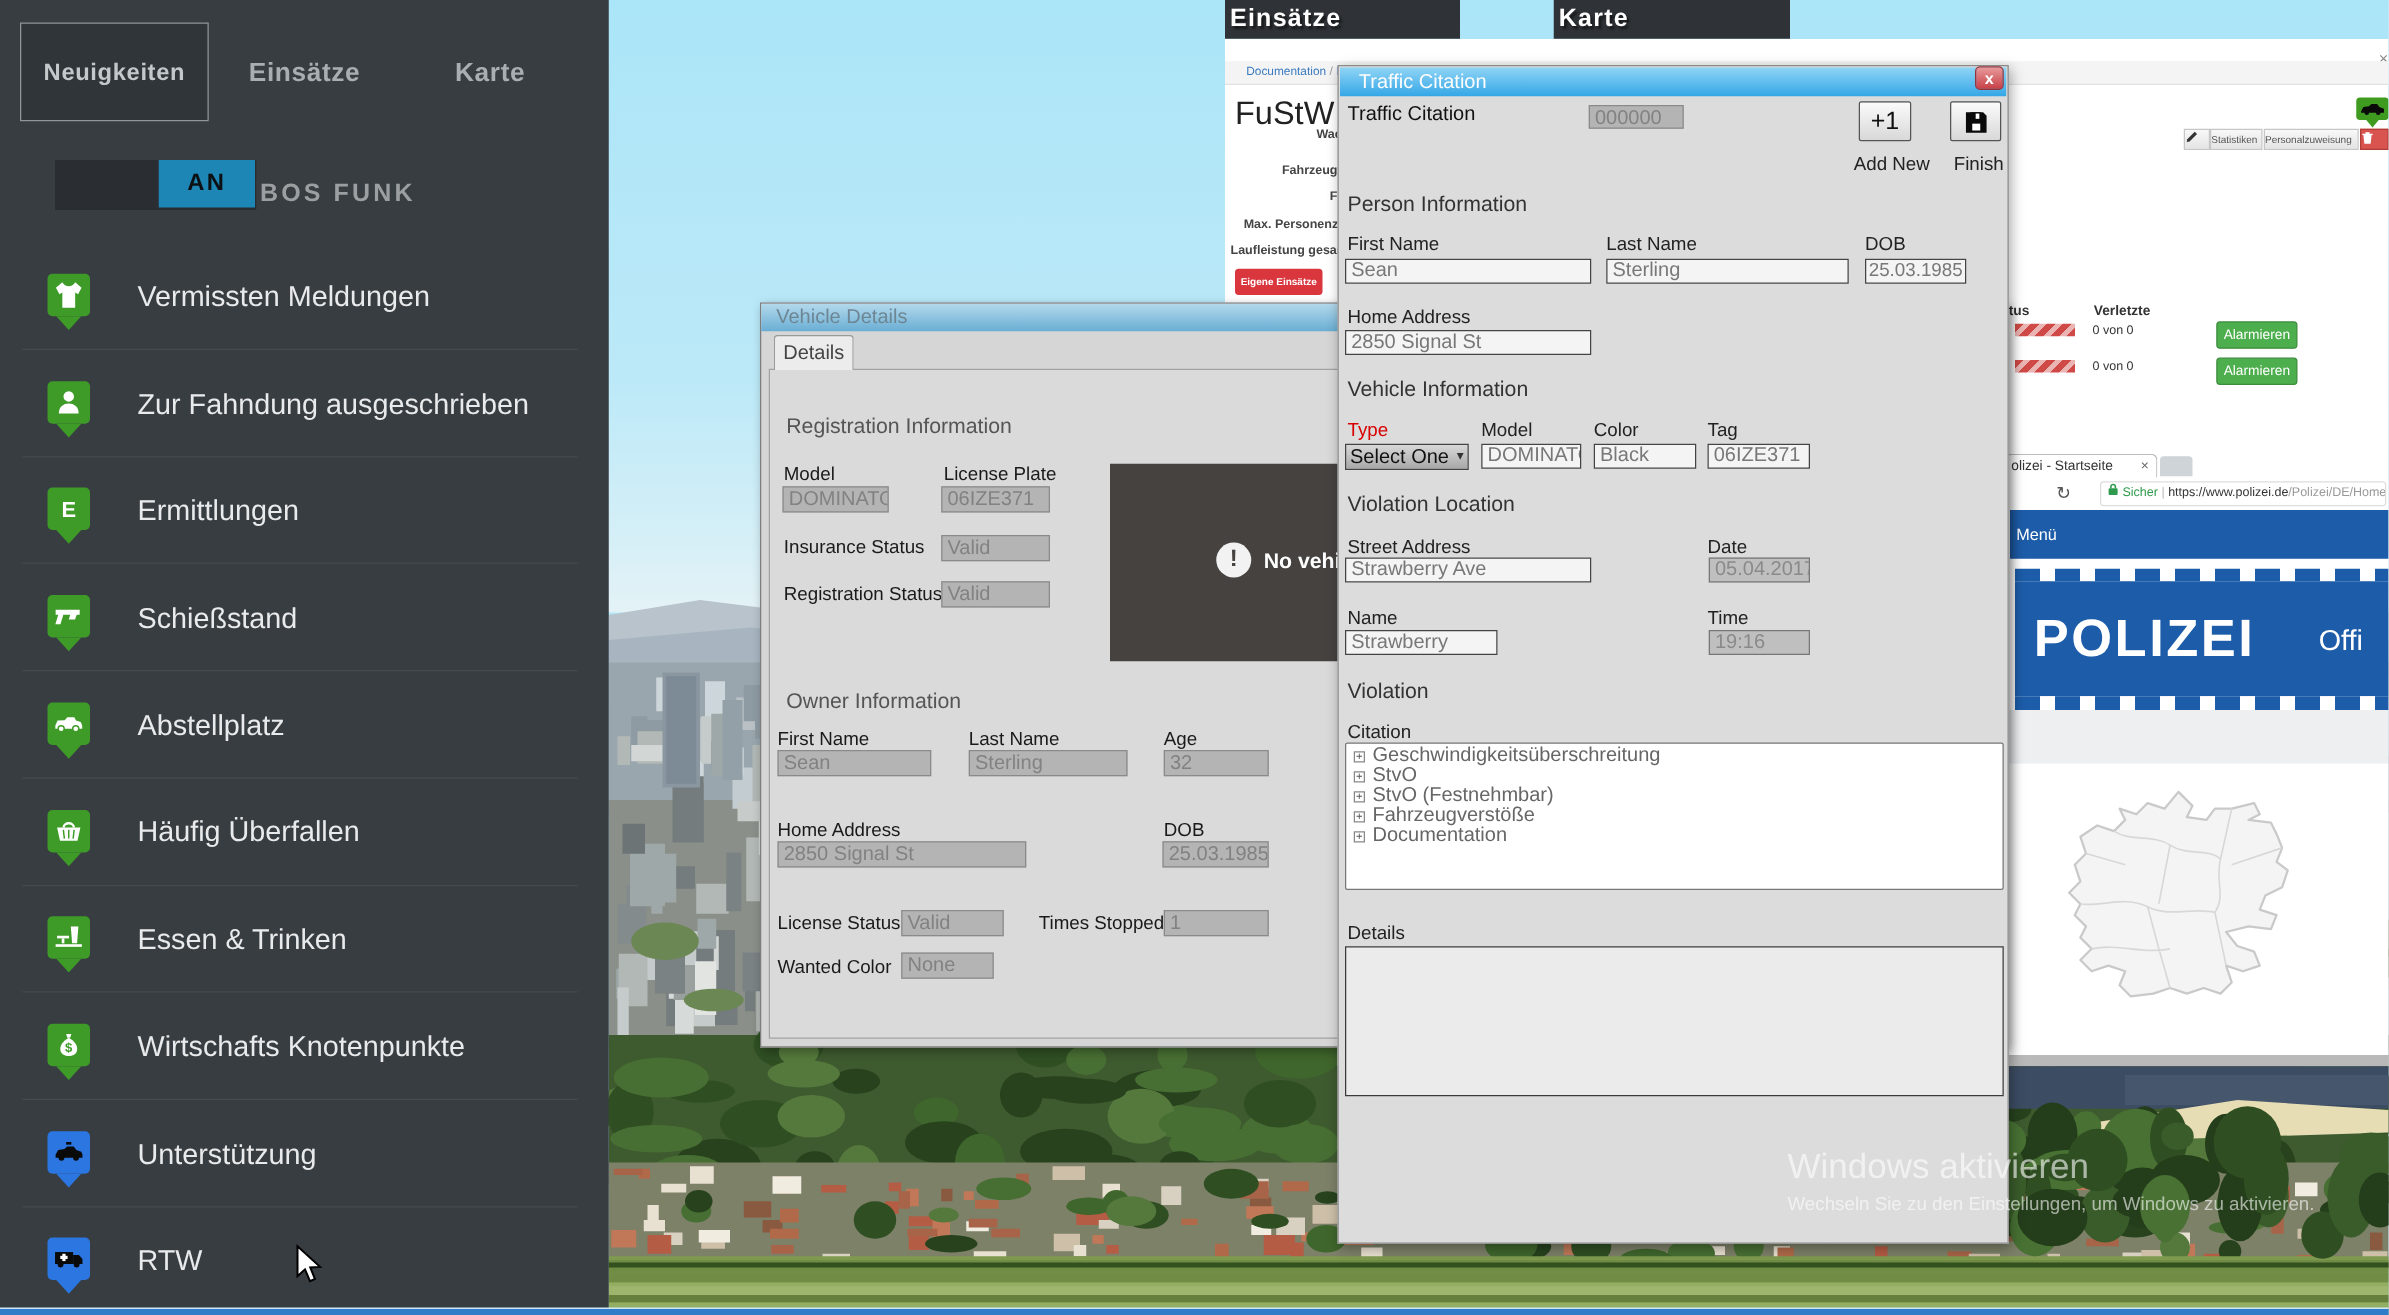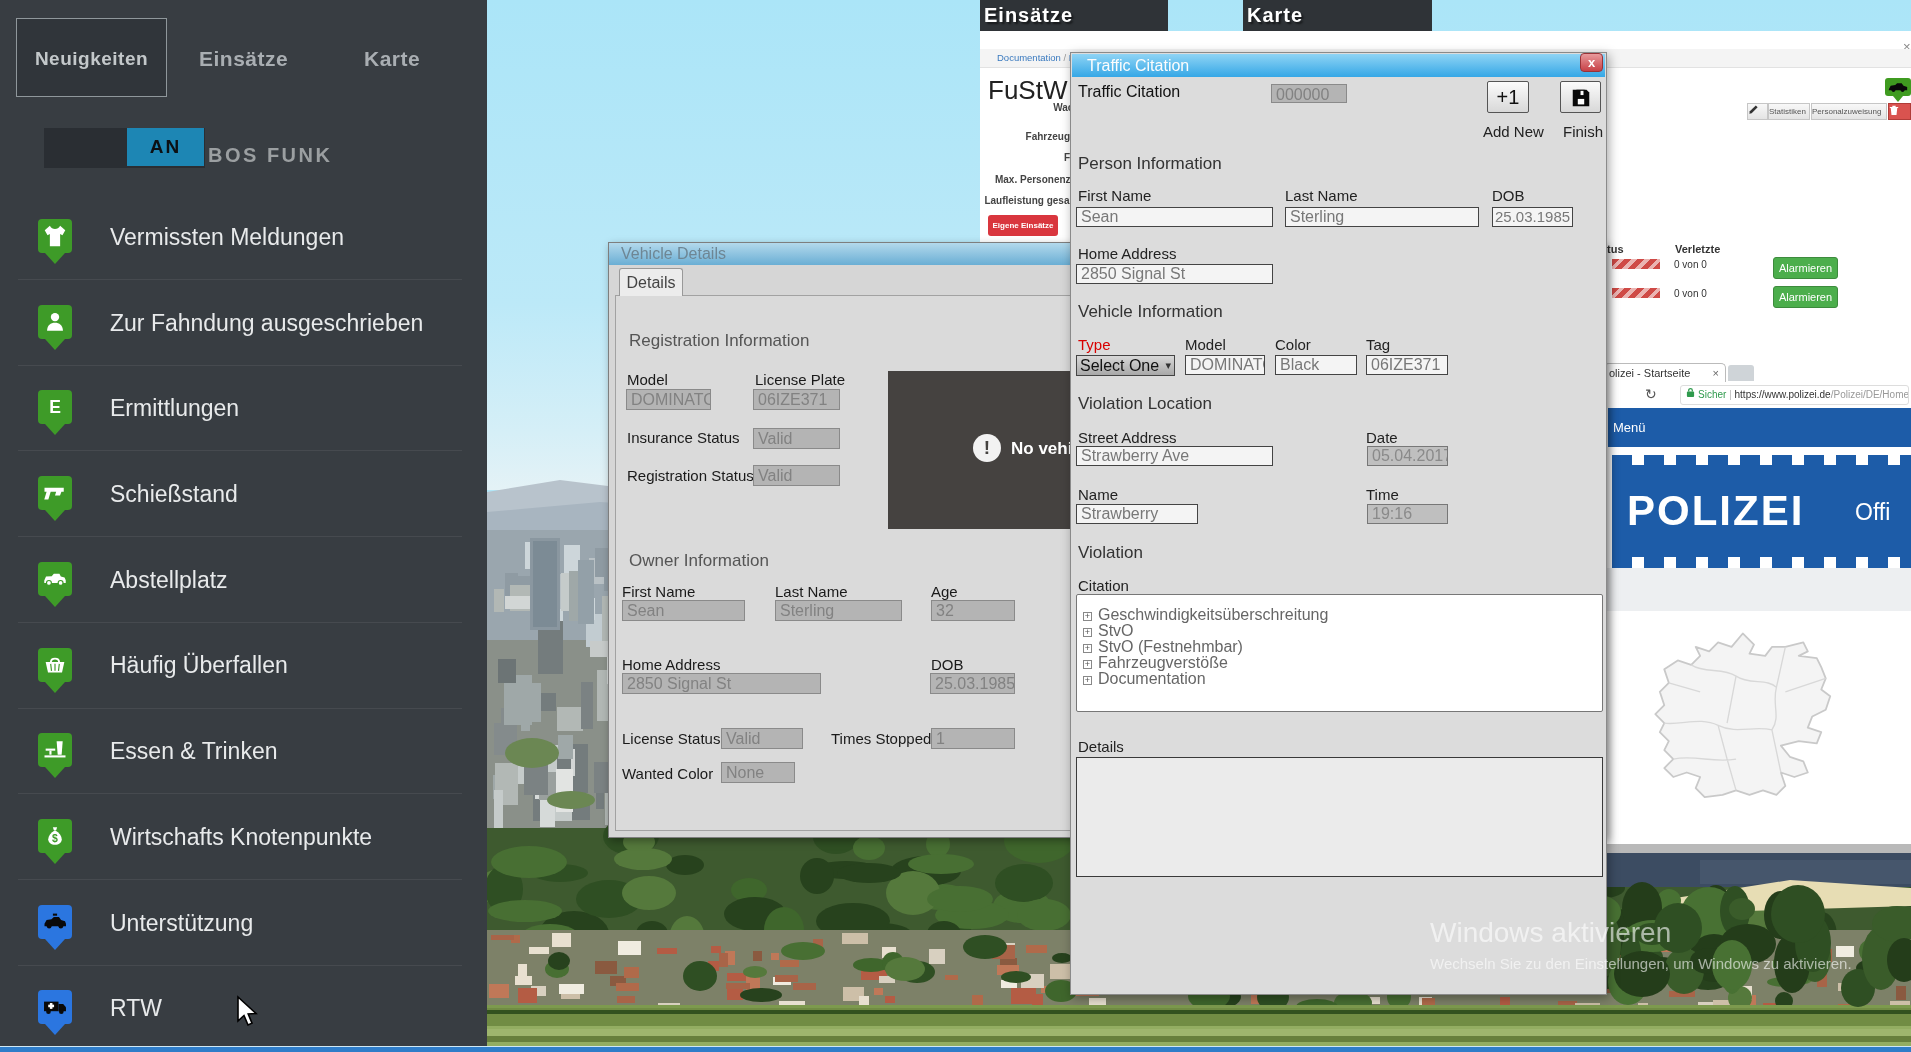--- a/index.html
+++ b/index.html
@@ -31,21 +31,21 @@
 .tctitle{position:absolute;left:1px;top:1px;width:533px;height:23px;background:linear-gradient(180deg,#8fd4f5,#35a7e6);color:#fdfdfd;font-size:16px;line-height:23px;padding-left:15px}
 #tcx{position:absolute;left:509px;top:0px;width:23px;height:19px;background:linear-gradient(180deg,#e89a9c,#c74046);border:1px solid #993338;border-radius:4px;color:#fff;font-weight:bold;font-size:13px;text-align:center;line-height:17px;z-index:5}
 .th1{position:absolute;font-size:17px;color:#333}
 .tlb{position:absolute;font-size:15px;color:#222}
 .b16{font-size:16px;color:#111}
 .tbtn{position:absolute;background:linear-gradient(180deg,#fbfbfb,#d8d8d8);border:1px solid #555;border-radius:2px;color:#111;text-align:center}
 .wf{position:absolute;height:20px;background:#f4f4f4;border:1px solid #444;color:#787878;font-size:16px;line-height:18px;padding-left:4px;overflow:hidden;white-space:nowrap}
 .gfy{background:#bfbfbf;border-color:#777;color:#8a8a8a}
 #selone{position:absolute;left:5px;top:302px;width:99px;height:21px;background:linear-gradient(180deg,#d8d8d8,#a8a8a8);border:1px solid #444;color:#111;font-size:16px;line-height:19px;padding-left:3px}
 #selarr{position:absolute;right:3px;top:0;font-size:11px;color:#333}
-#citlist{position:absolute;left:5px;top:541px;width:527px;height:118px;background:#fff;border:1px solid #777;border-radius:2px;padding:12px 0 0 6px;overflow:hidden}
+#citlist{position:absolute;left:5px;top:541px;width:527px;height:118px;background:#fff;border:1px solid #777;border-radius:2px;padding:2px 0 0 6px;overflow:hidden}
 .citem{font-size:16px;color:#666;height:16px;line-height:16px;white-space:nowrap}
 .pbox{display:inline-block;width:9px;height:9px;border:1px solid #888;color:#555;font-size:9px;line-height:7px;text-align:center;margin-right:6px;vertical-align:1px}
 #tcdetails{position:absolute;left:5px;top:704px;width:527px;height:120px;background:#ebebeb;border:1px solid #3a3a3a}
 .dtab{position:absolute;top:0;height:31px;background:#2f3337;z-index:15}
 .dtab span{color:#fff;font-weight:bold;font-size:20px;letter-spacing:1px;line-height:31px;margin-left:4px;text-shadow:2px 2px 2px rgba(0,0,0,0.55)}
 #brw{position:absolute;left:980px;top:31px;width:931px;height:822px;background:#fff;z-index:12;clip-path:polygon(0 0,931px 0,931px 822px,90px 822px,90px 806px,0 806px)}
 .bbtn{position:absolute;height:17px;background:linear-gradient(180deg,#f8f8f8,#e4e4e4);border:1px solid #c6c6c6;font-size:8px;color:#555;text-align:left;line-height:15px;overflow:hidden;white-space:nowrap}
 .pbar{position:absolute;width:48px;height:10px;background:repeating-linear-gradient(135deg,#cf4a46 0 5px,#eab4b2 5px 9px)}
 .abtn{position:absolute;width:65px;height:22px;background:#4cae4c;border:1px solid #3d8b3d;border-radius:3px;color:#fff;font-size:11px;text-align:center;line-height:21px}
 #btab{position:absolute;top:332px;width:122px;height:19px;background:#fff;border:1px solid #bbb;border-bottom:none;border-radius:5px 5px 0 0;font-size:11px;color:#333;padding:3px 0 0 4px}

